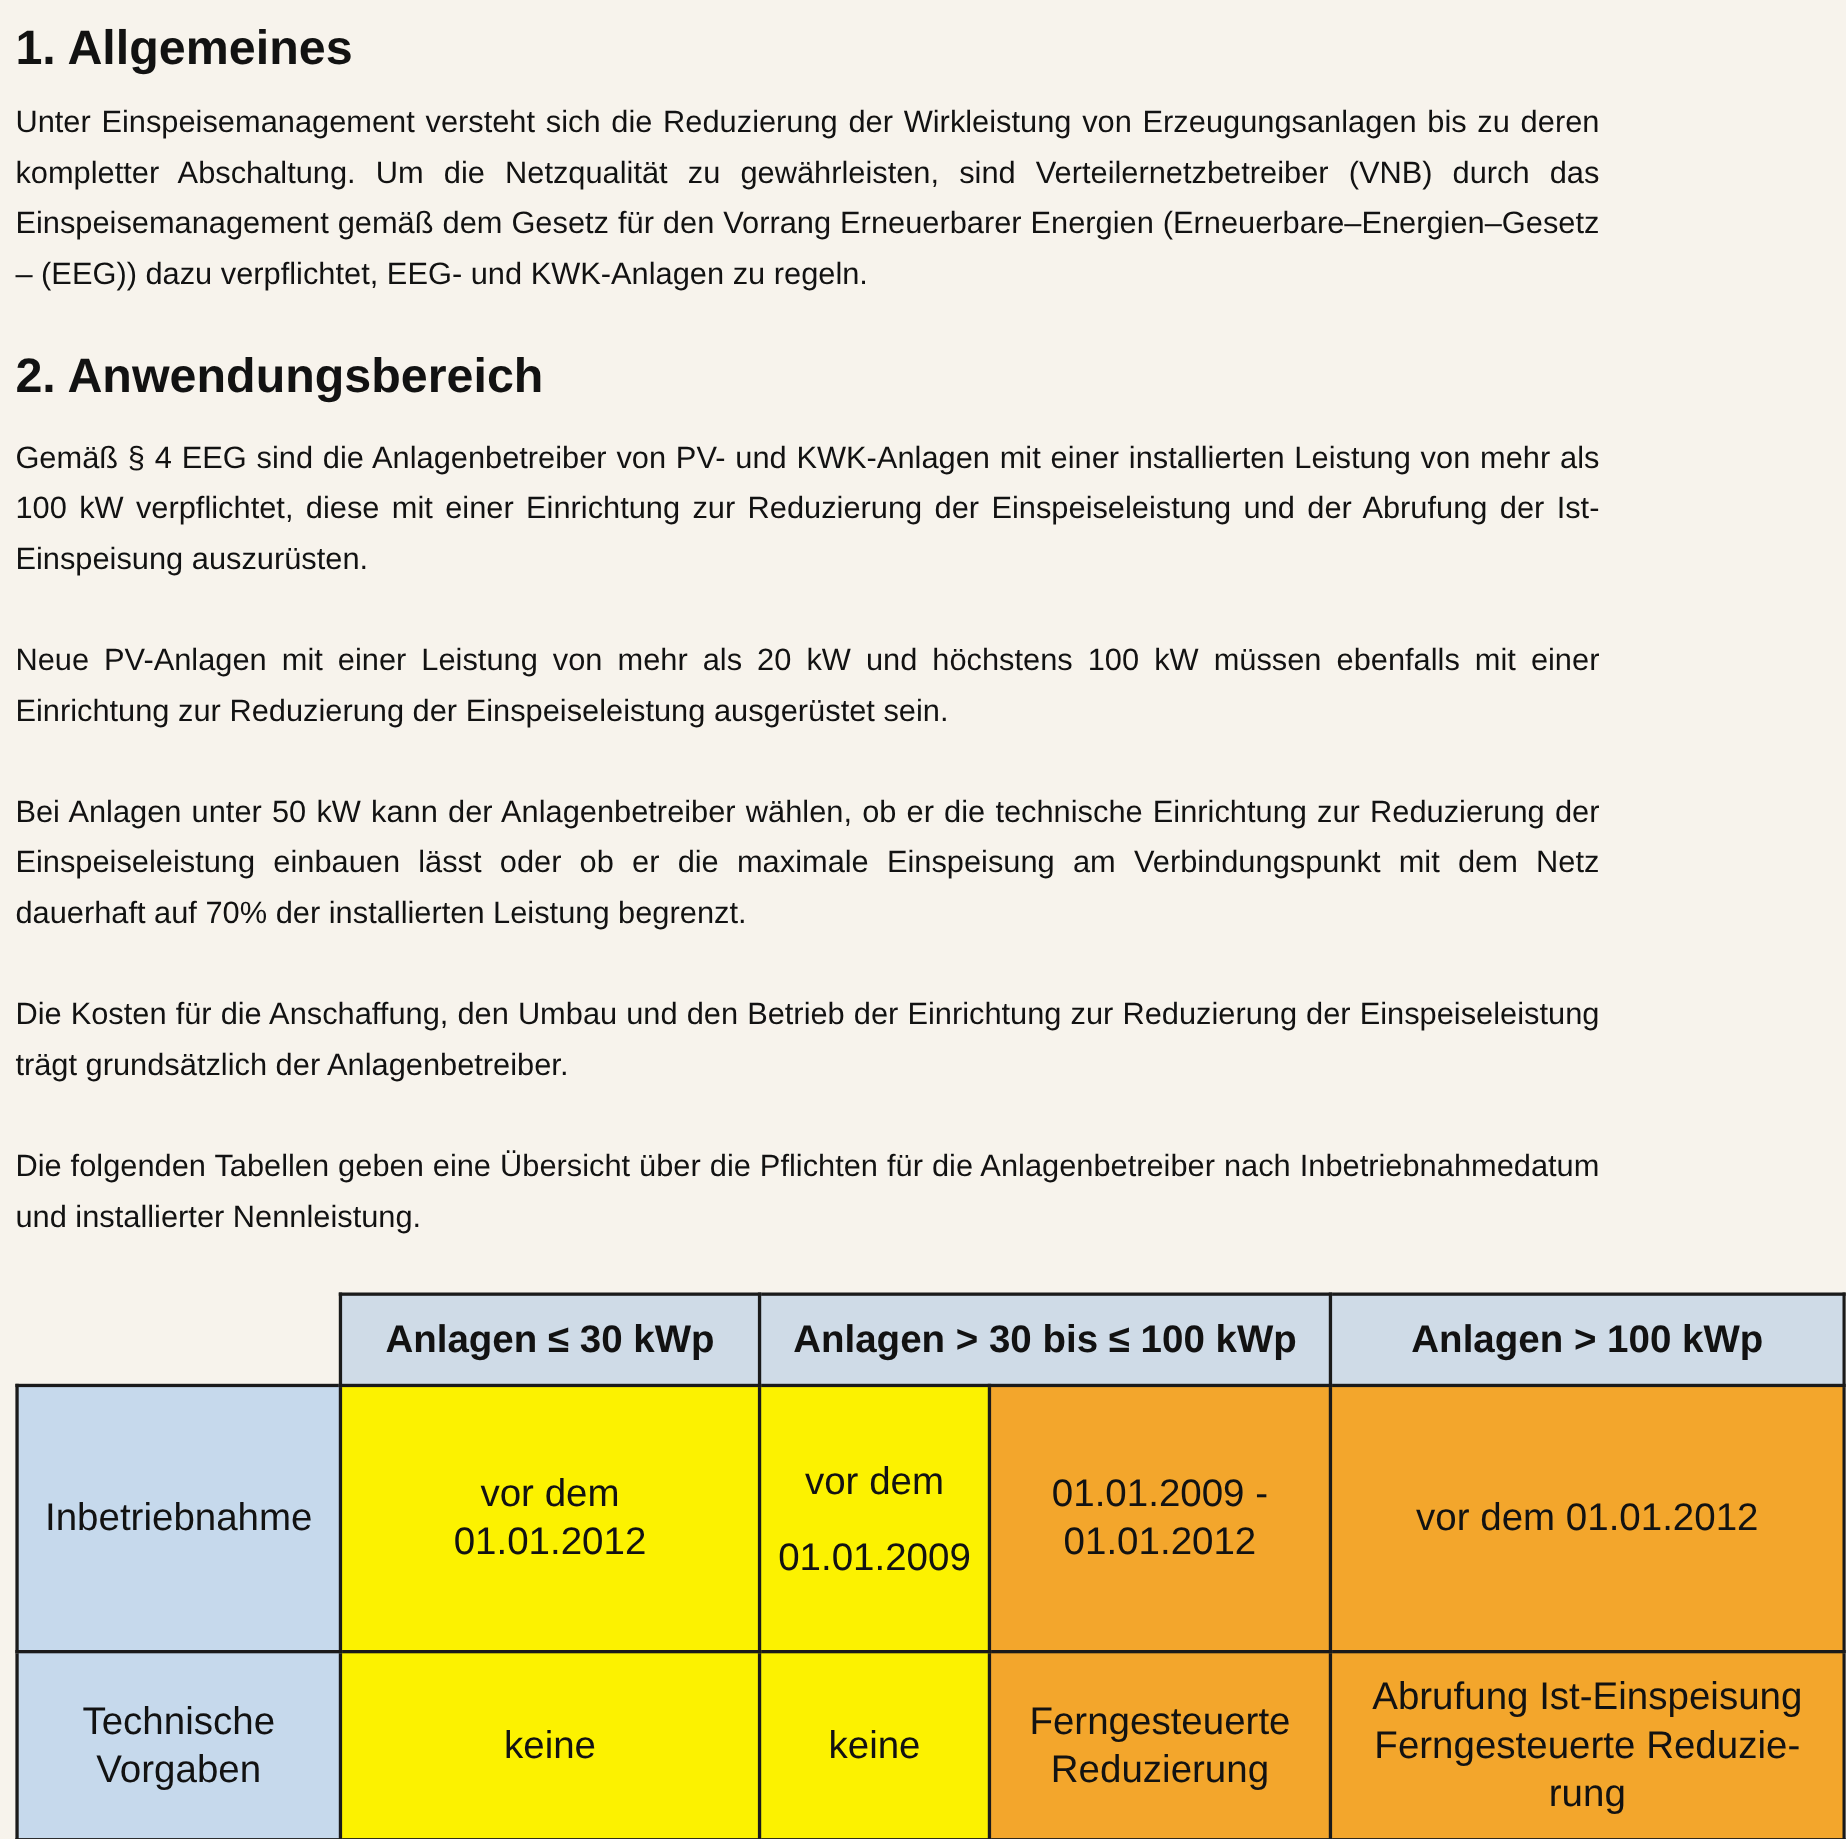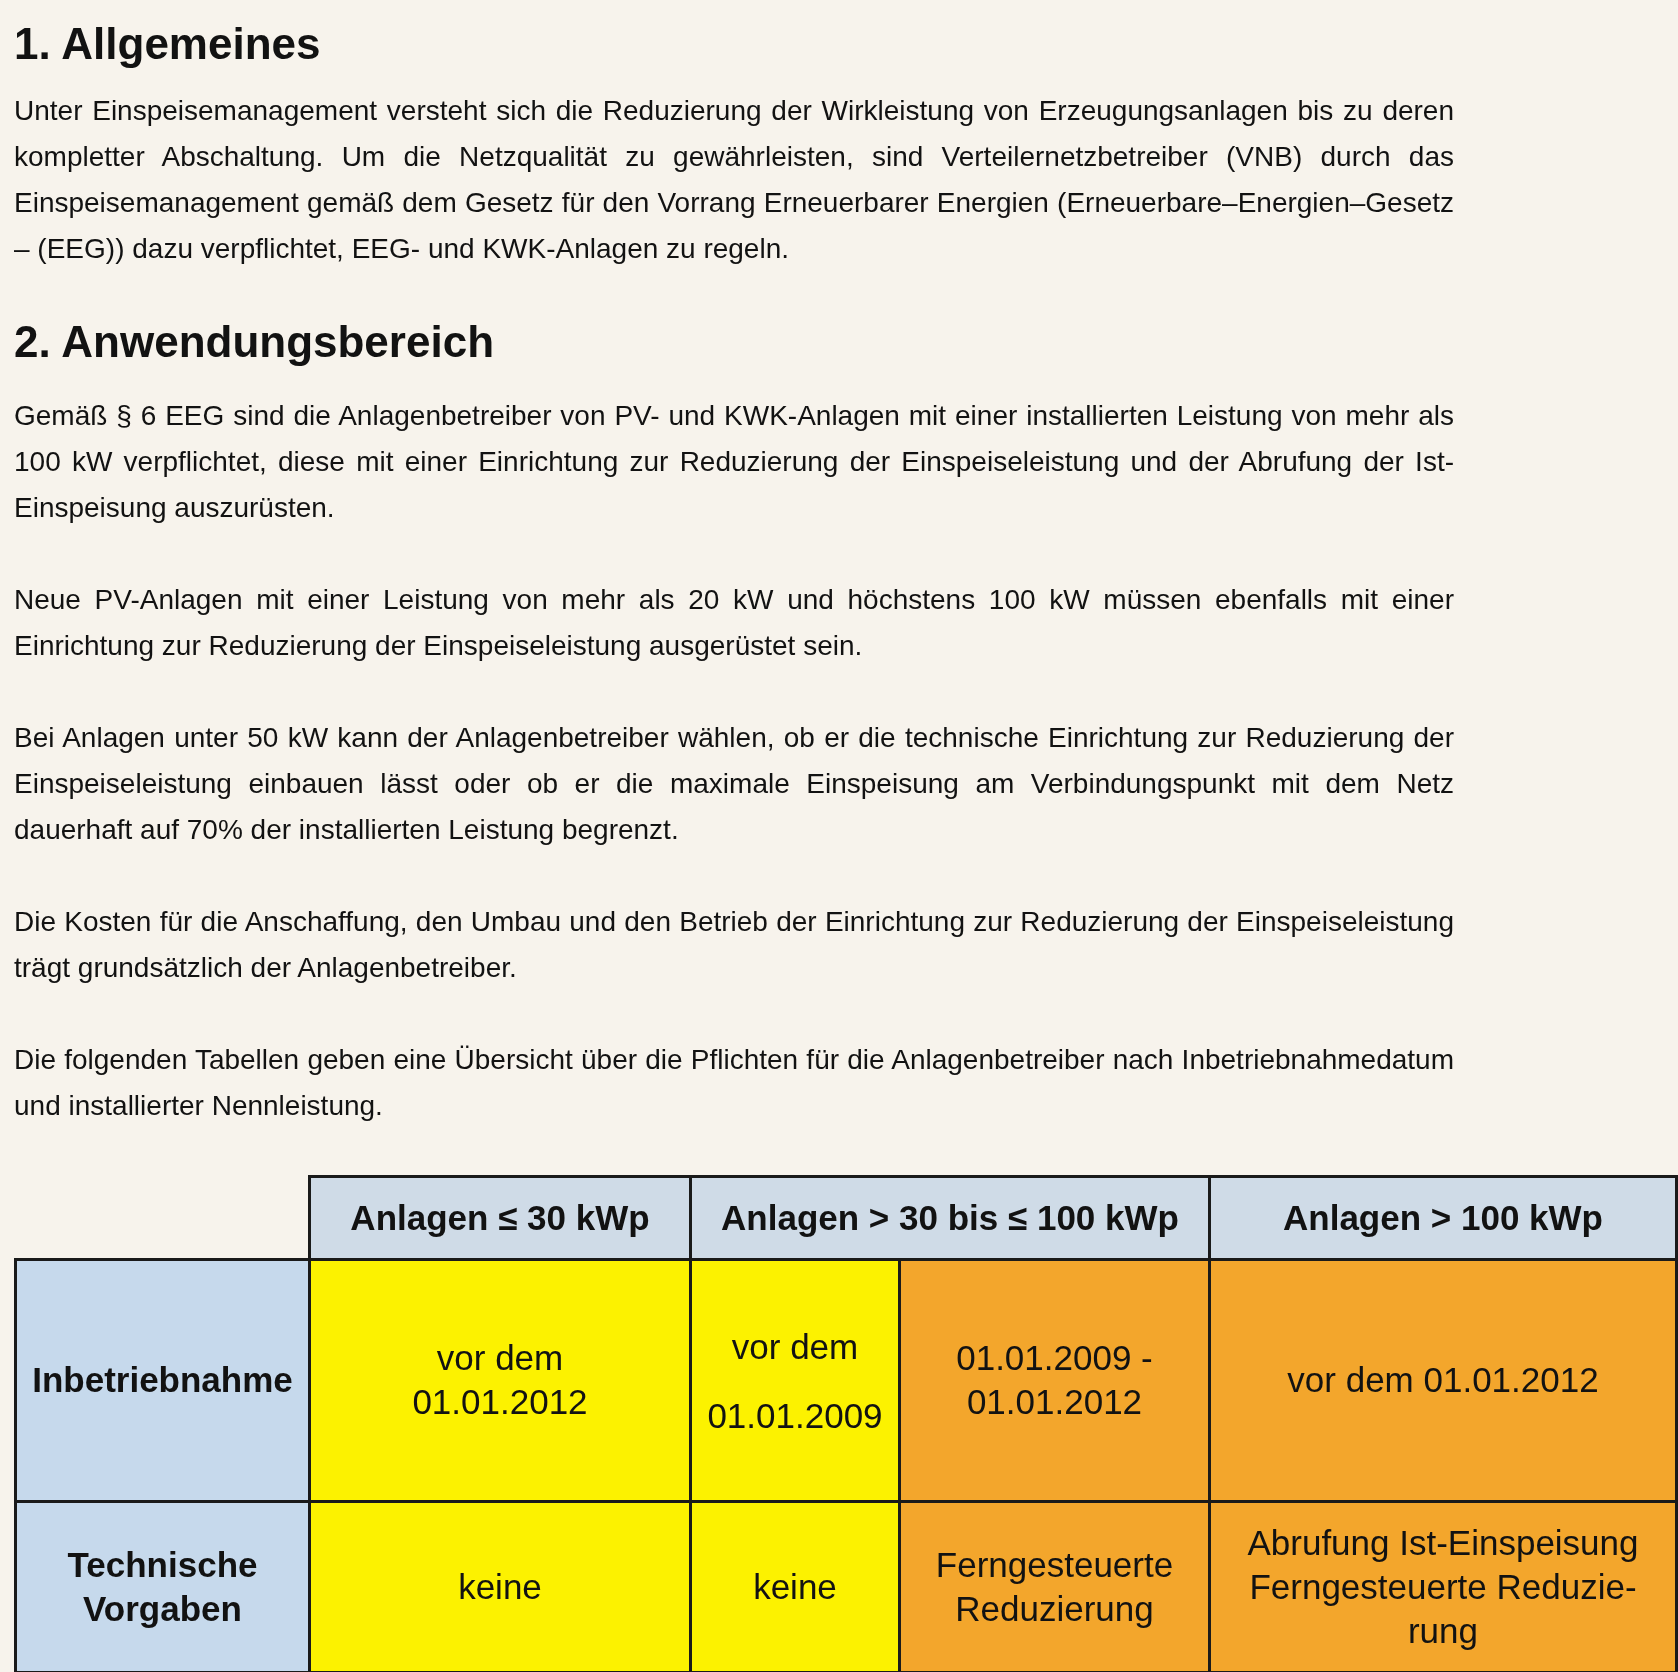--- a/index.html
+++ b/index.html
@@ -63,21 +63,21 @@
   table.t1 td.blank {
     border: none;
     background: transparent;
   }
   table.t1 th.hdr {
     background: var(--header-bg);
     font-weight: bold;
   }
   table.t1 th.lbl {
     background: var(--label-bg);
-    font-weight: bold;
+    font-weight: normal;
   }
   table.t1 td.yellow { background: var(--yellow); }
   table.t1 td.orange { background: var(--orange); }
   td.split-cell { padding: 0; }
   .splitbox {
     height: 115px;
     display: flex;
     flex-direction: column;
     justify-content: space-between;
     align-items: center;
@@ -86,21 +86,21 @@
 </style>
 </head>
 <body>
 
 <div class="page">
 
   <h1 class="sec-heading">1. Allgemeines</h1>
   <p class="body-para">Unter Einspeisemanagement versteht sich die Reduzierung der Wirkleistung von Erzeugungsanlagen bis zu deren kompletter Abschaltung. Um die Netzqualität zu gewährleisten, sind Verteilernetzbetreiber (VNB) durch das Einspeisemanagement gemäß dem Gesetz für den Vorrang Erneuerbarer Energien (Erneuerbare–Energien–Gesetz – (EEG)) dazu verpflichtet, EEG- und KWK-Anlagen zu regeln.</p>
 
   <h1 class="sec-heading second">2. Anwendungsbereich</h1>
-  <p class="body-para">Gemäß § 6 EEG sind die Anlagenbetreiber von PV- und KWK-Anlagen mit einer installierten Leistung von mehr als 100 kW verpflichtet, diese mit einer Einrichtung zur Reduzierung der Einspeiseleistung und der Abrufung der Ist-Einspeisung auszurüsten.</p>
+  <p class="body-para">Gemäß § 4 EEG sind die Anlagenbetreiber von PV- und KWK-Anlagen mit einer installierten Leistung von mehr als 100 kW verpflichtet, diese mit einer Einrichtung zur Reduzierung der Einspeiseleistung und der Abrufung der Ist-Einspeisung auszurüsten.</p>
   <p class="body-para">Neue PV-Anlagen mit einer Leistung von mehr als 20 kW und höchstens 100 kW müssen ebenfalls mit einer Einrichtung zur Reduzierung der Einspeiseleistung ausgerüstet sein.</p>
   <p class="body-para">Bei Anlagen unter 50 kW kann der Anlagenbetreiber wählen, ob er die technische Einrichtung zur Reduzierung der Einspeiseleistung einbauen lässt oder ob er die maximale Einspeisung am Verbindungspunkt mit dem Netz dauerhaft auf 70% der installierten Leistung begrenzt.</p>
   <p class="body-para">Die Kosten für die Anschaffung, den Umbau und den Betrieb der Einrichtung zur Reduzierung der Einspeiseleistung trägt grundsätzlich der Anlagenbetreiber.</p>
   <p class="body-para">Die folgenden Tabellen geben eine Übersicht über die Pflichten für die Anlagenbetreiber nach Inbetriebnahmedatum und installierter Nennleistung.</p>
 
   <table class="t1">
     <colgroup>
       <col class="c0">
         <col class="c1">
         <col class="c2">

